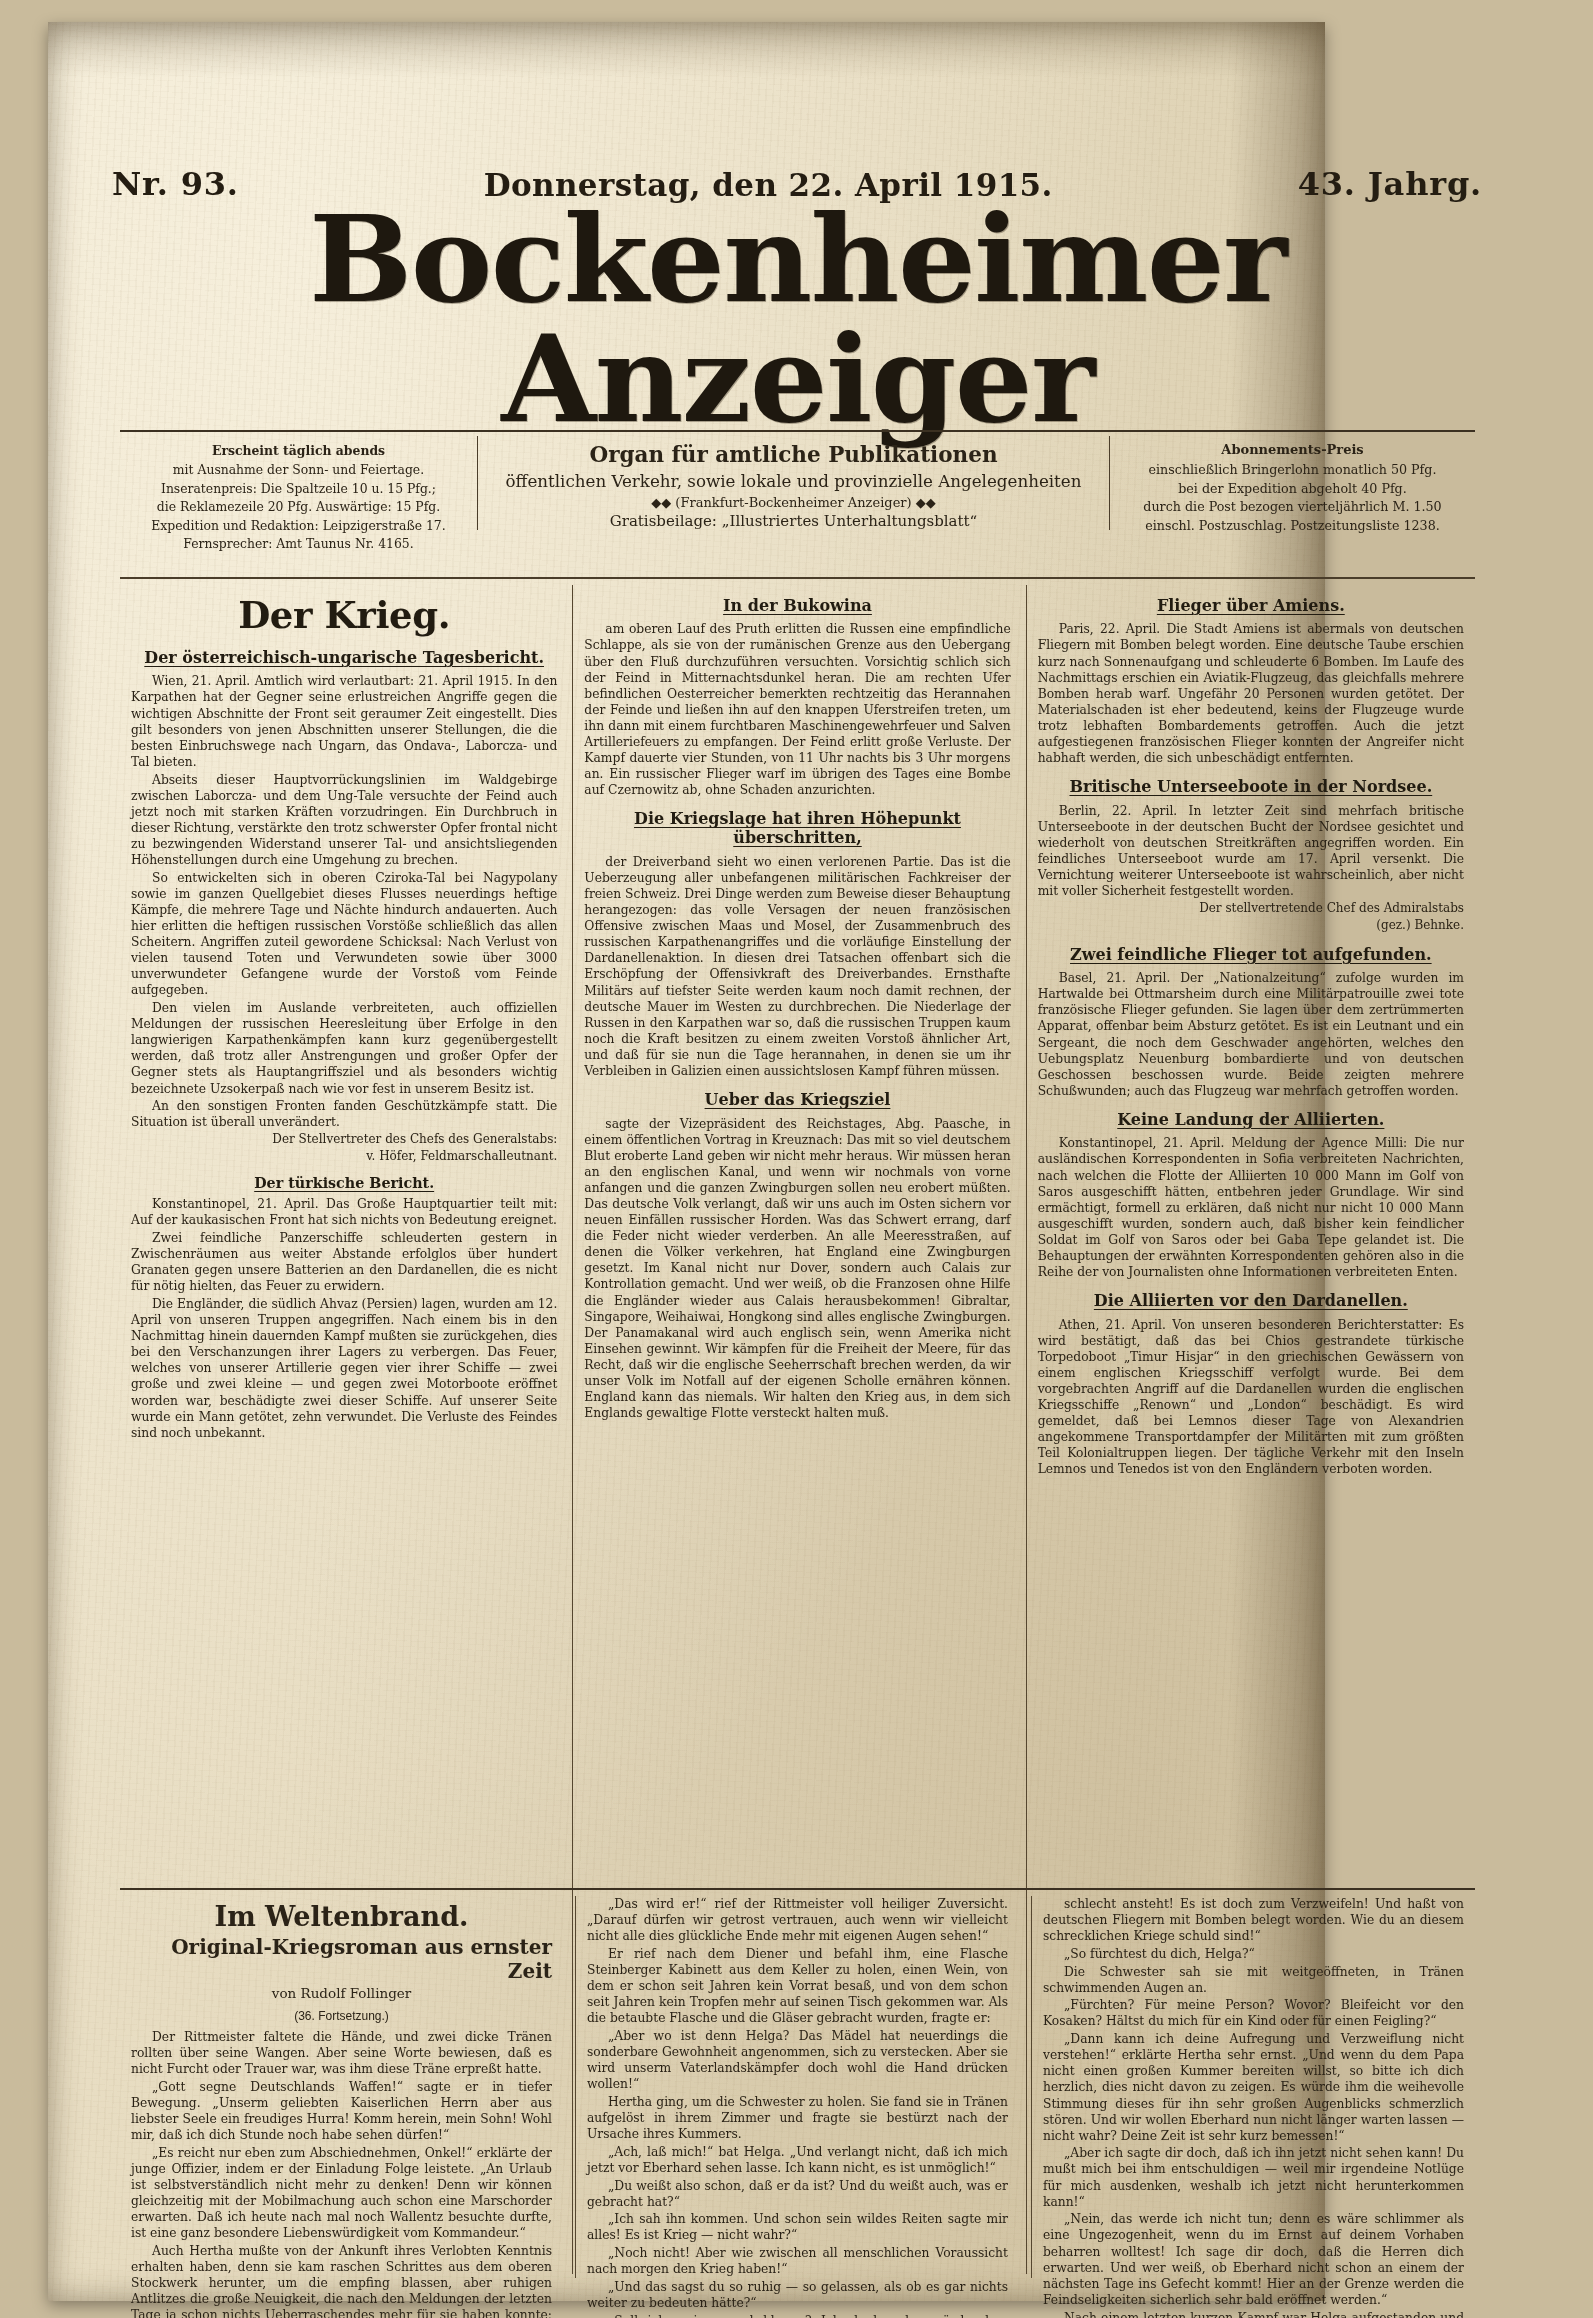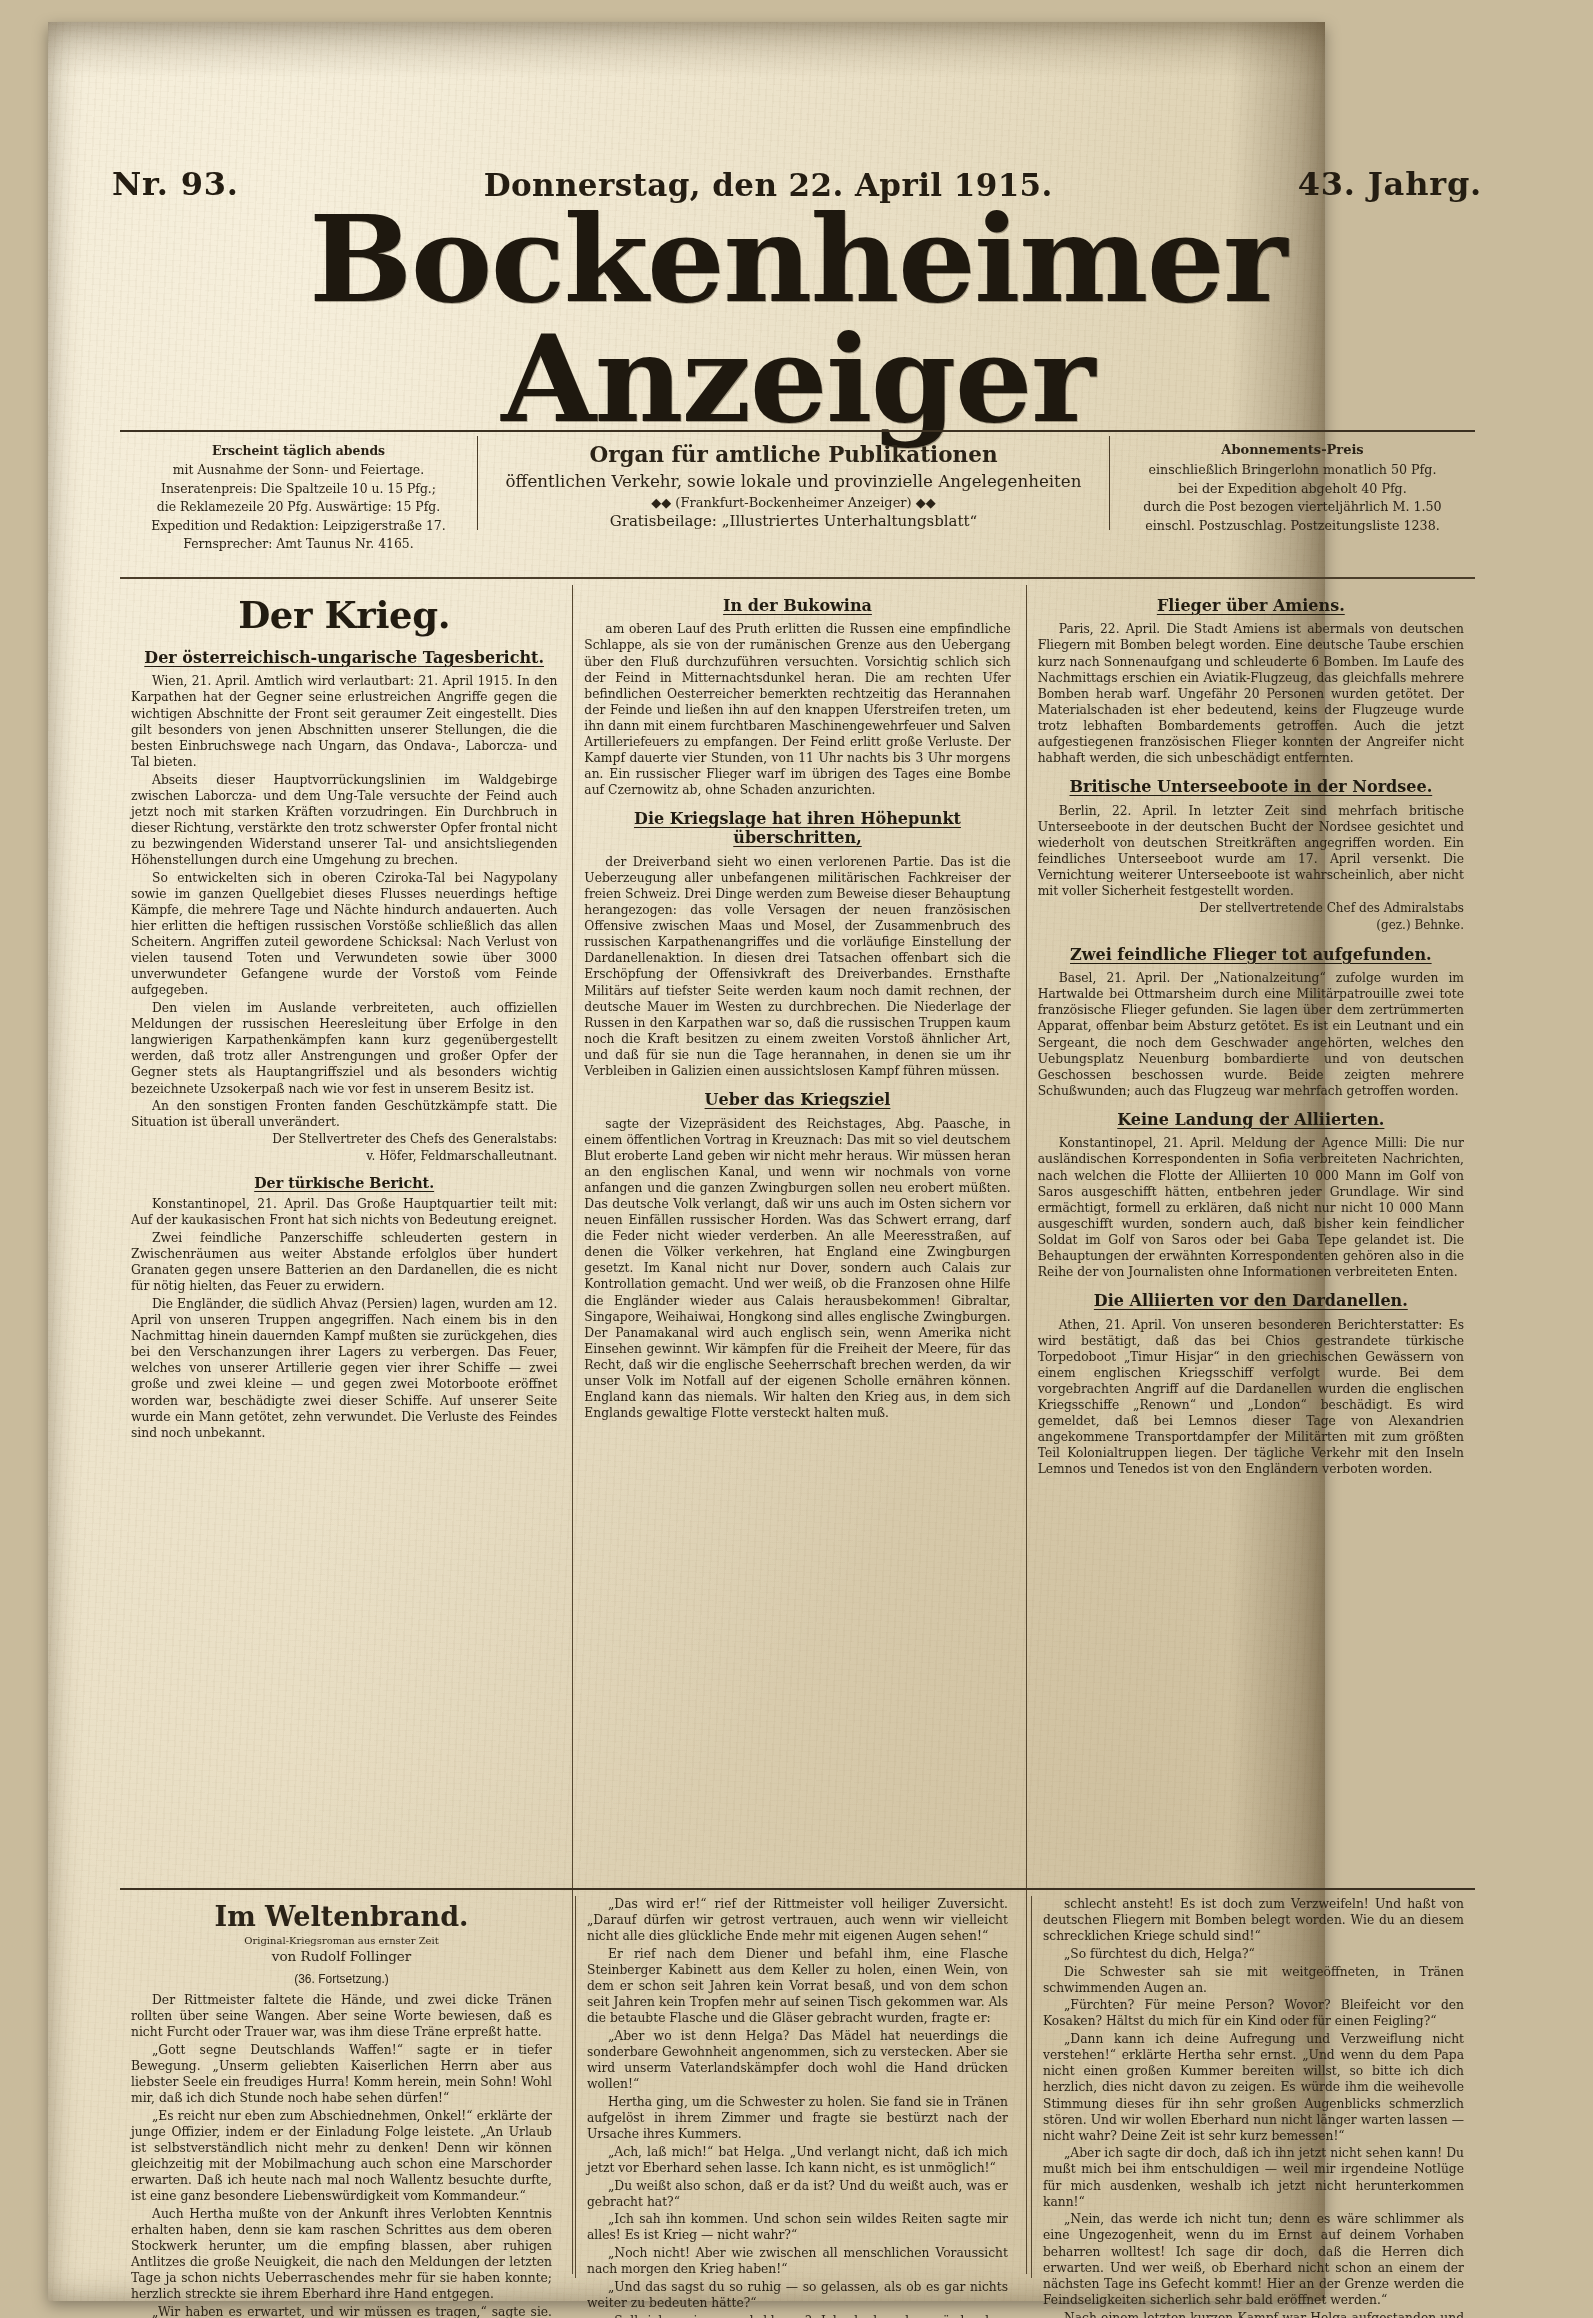--- a/index.html
+++ b/index.html
@@ -131,21 +131,21 @@
   
   .lower-rule{position:absolute;left:72px;top:1866px;width:1355px;height:2.4px;background:#3b3021;}
   .lower{
     position:absolute;left:72px;top:1874px;width:1355px;height:382px;display:flex;gap:12px;
   }
   .lower .col + .col{border-left:1.6px solid #55462f;}
   .feuilleton-title{
     font-family:"DejaVu Serif",serif;font-weight:bold;font-size:27px;text-align:center;margin:4.8px 0 3.2px;
   }
   .feuilleton-sub{
-    font-family:"DejaVu Serif",serif;font-weight:normal;font-size:10px;text-align:center;margin:0 0 1.6px;
+    font-family:"DejaVu Serif",serif;font-weight:bold;font-size:20px;text-align:right;margin:0 0 1.6px;
   }
   .feuilleton-by{
     font-family:"DejaVu Serif",serif;font-size:13.5px;text-align:center;margin:0 0 8px;
   }
   .cont{font-family:Liberation Sans, sans-serif;font-size:12px;text-align:center;margin:4.8px 0 6.4px;}
 </style>
 </head>
 <body>
 
 <div class="page">

